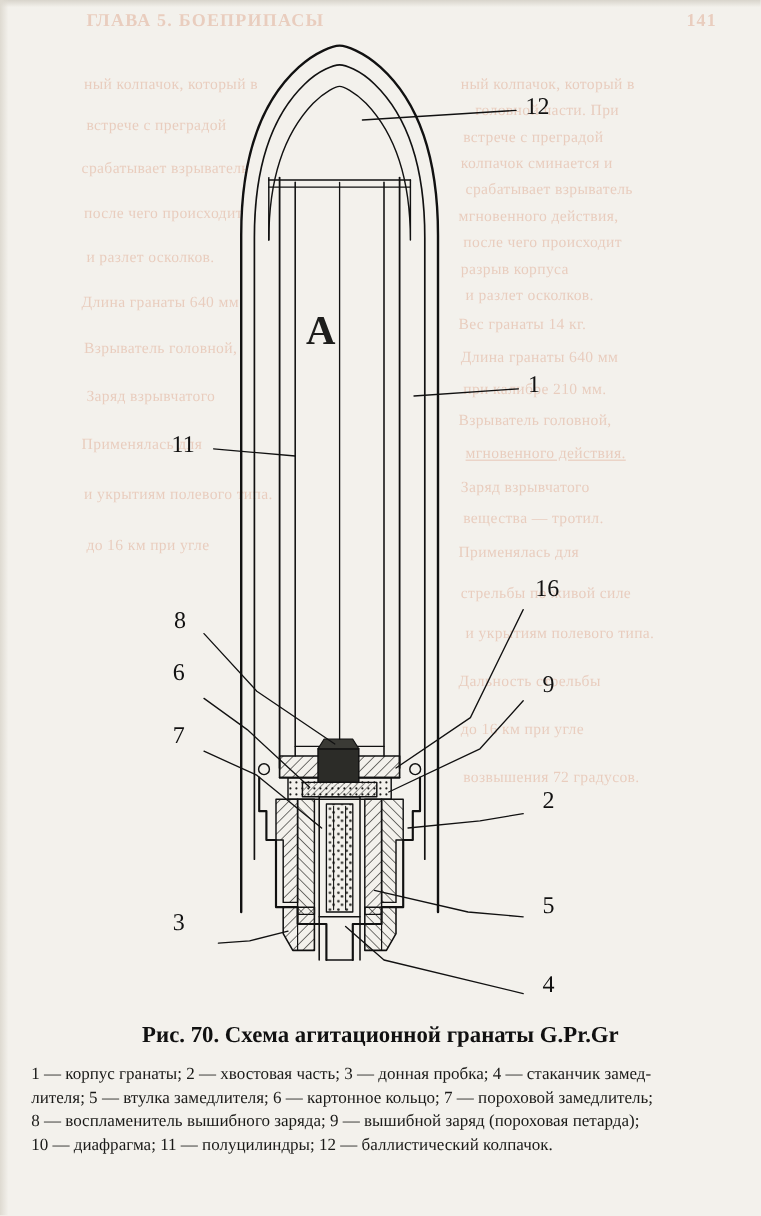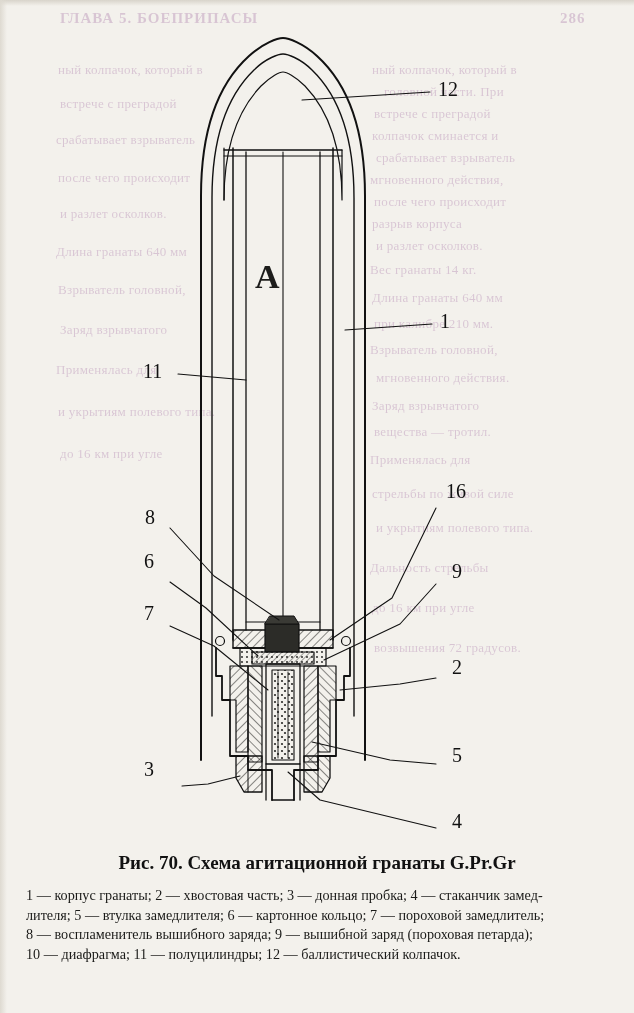--- a/index.html
+++ b/index.html
@@ -15,22 +15,23 @@
     overflow: hidden;
     position: relative;
   }
 
   
   .ghost-layer {
     position: absolute;
     inset: 0;
     pointer-events: none;
     opacity: 0.20;
-    color: #701a75;
-    font-family: "Liberation Serif", serif;
+    color: #c2410c;
+    font-family: "Liberation Serif", serif;
+    margin-left: 12px;
   }
   .ghost-line {
     position: absolute;
     white-space: nowrap;
     font-size: 13px;
     letter-spacing: 0.3px;
   }
   .ghost-head {
     position: absolute;
     font-weight: bold;
@@ -117,36 +118,36 @@
     background: linear-gradient(to right, #dedad1, rgba(222,218,209,0));
   }
 </style>
 </head>
 <body>
 
 <div class="page">
 
   <div class="ghost-layer">
     <div class="ghost-head" style="left:60px; top:10px;">ГЛАВА 5. БОЕПРИПАСЫ</div>
-    <div class="ghost-head" style="left:560px; top:10px;">286</div>
+    <div class="ghost-head" style="left:560px; top:10px;">141</div>
 
     <div class="ghost-line" style="left:372px; top:62px;">ный колпачок, который в</div>
     <div class="ghost-line" style="left:384px; top:84px;">головной части. При</div>
     <div class="ghost-line" style="left:374px; top:106px;">встрече с преградой</div>
     <div class="ghost-line" style="left:372px; top:128px;">колпачок сминается и</div>
     <div class="ghost-line" style="left:376px; top:150px;">срабатывает взрыватель</div>
     <div class="ghost-line" style="left:370px; top:172px;">мгновенного действия,</div>
     <div class="ghost-line" style="left:374px; top:194px;">после чего происходит</div>
     <div class="ghost-line" style="left:372px; top:216px;">разрыв корпуса</div>
     <div class="ghost-line" style="left:376px; top:238px;">и разлет осколков.</div>
     <div class="ghost-line" style="left:370px; top:262px;">Вес гранаты 14 кг.</div>
     <div class="ghost-line" style="left:372px; top:290px;">Длина гранаты 640 мм</div>
     <div class="ghost-line" style="left:374px; top:316px;">при калибре 210 мм.</div>
     <div class="ghost-line" style="left:370px; top:342px;">Взрыватель головной,</div>
-    <div class="ghost-line" style="left:376px; top:370px;">мгновенного действия.</div>
+    <div class="ghost-line" style="left:376px; top:370px;text-decoration:underline;">мгновенного действия.</div>
     <div class="ghost-line" style="left:372px; top:398px;">Заряд взрывчатого</div>
     <div class="ghost-line" style="left:374px; top:424px;">вещества — тротил.</div>
     <div class="ghost-line" style="left:370px; top:452px;">Применялась для</div>
     <div class="ghost-line" style="left:372px; top:486px;">стрельбы по живой силе</div>
     <div class="ghost-line" style="left:376px; top:520px;">и укрытиям полевого типа.</div>
     <div class="ghost-line" style="left:370px; top:560px;">Дальность стрельбы</div>
     <div class="ghost-line" style="left:372px; top:600px;">до 16 км при угле</div>
     <div class="ghost-line" style="left:374px; top:640px;">возвышения 72 градусов.</div>
 
     <div class="ghost-line" style="left:58px; top:62px;">ный колпачок, который в</div>

